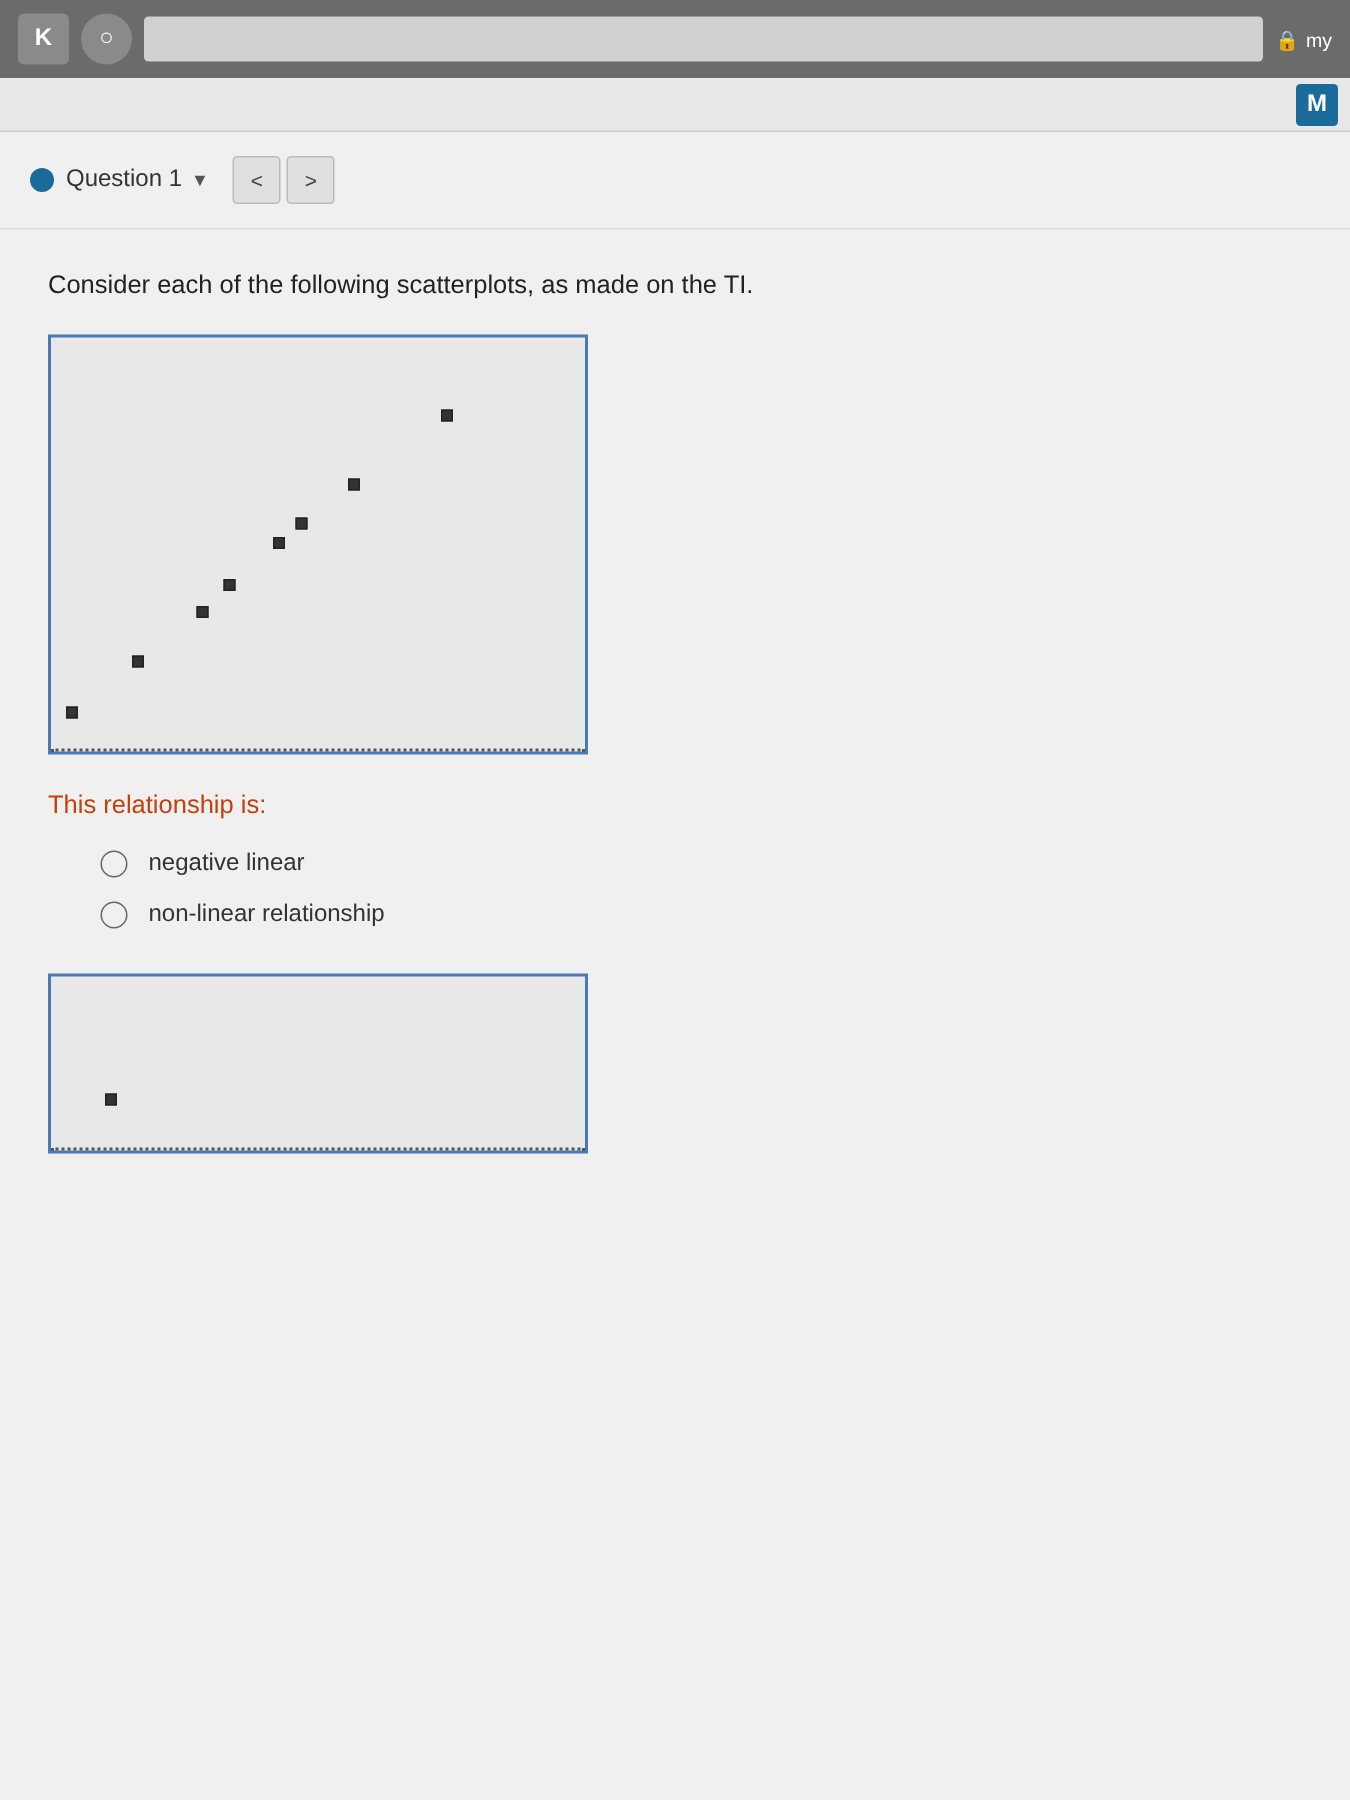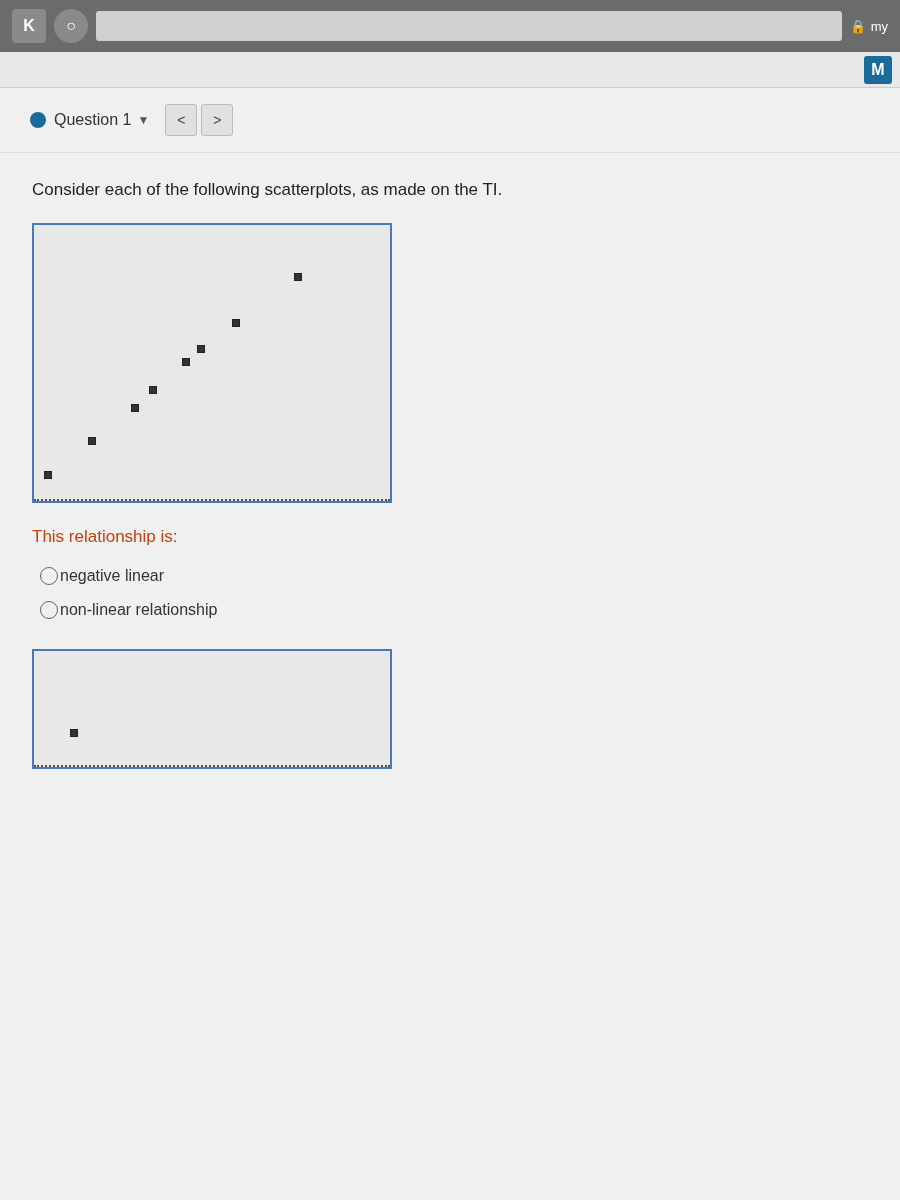--- a/index.html
+++ b/index.html
@@ -90,21 +90,21 @@
     .main-content {
       background: #f0f0f0;
       min-height: 1112px;
       padding: 0;
     }
 
     
     .question-nav {
       display: flex;
       align-items: center;
-      padding: 16px 30px;
+      padding: 16px 20px;
       border-bottom: 1px solid #ddd;
       background: #f0f0f0;
       gap: 8px;
     }
 
     .question-indicator {
       width: 16px;
       height: 16px;
       background: #1a6b9a;
       border-radius: 50%;
@@ -198,22 +198,23 @@
     .radio-options {
       display: flex;
       flex-direction: column;
       gap: 16px;
       margin-left: 8px;
     }
 
     .radio-option {
       display: flex;
       align-items: center;
-      gap: 2px;
-      cursor: pointer;
+      gap: 14px;
+      cursor: pointer;
+      margin-left: 27px;
     }
 
     .radio-circle {
       width: 18px;
       height: 18px;
       border: 1.5px solid #666;
       border-radius: 50%;
       flex-shrink: 0;
       background: #f0f0f0;
     }

